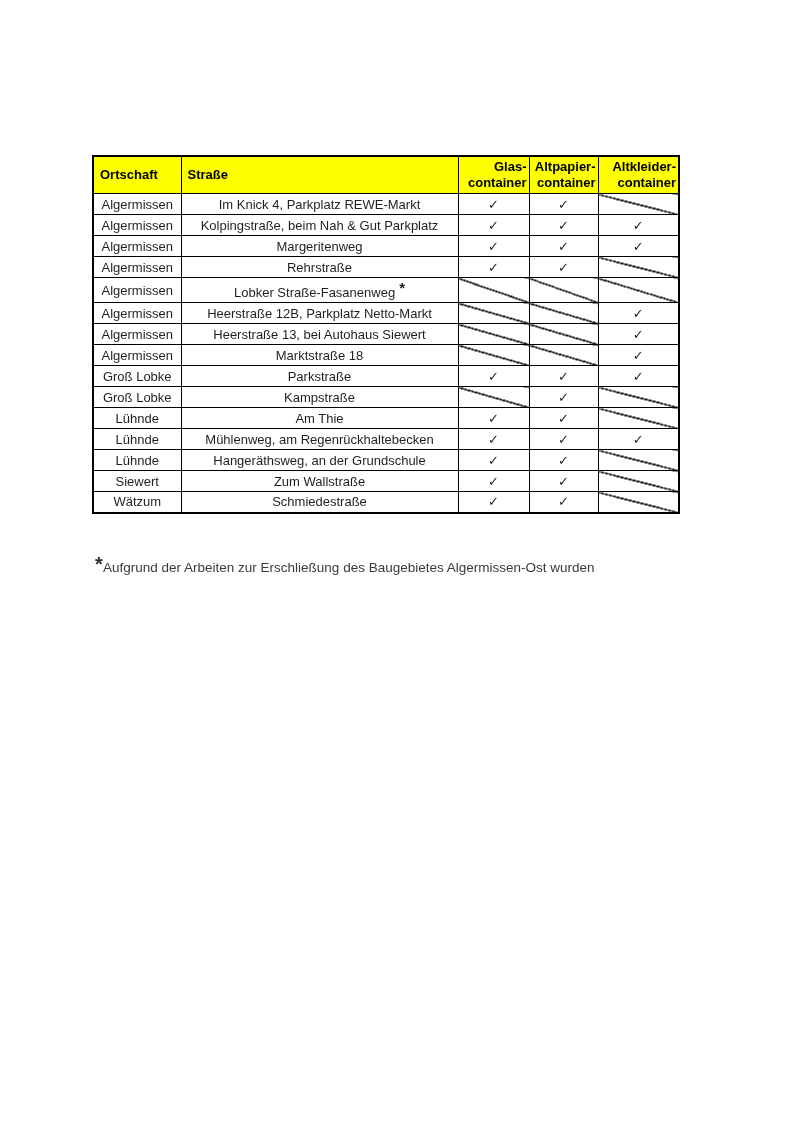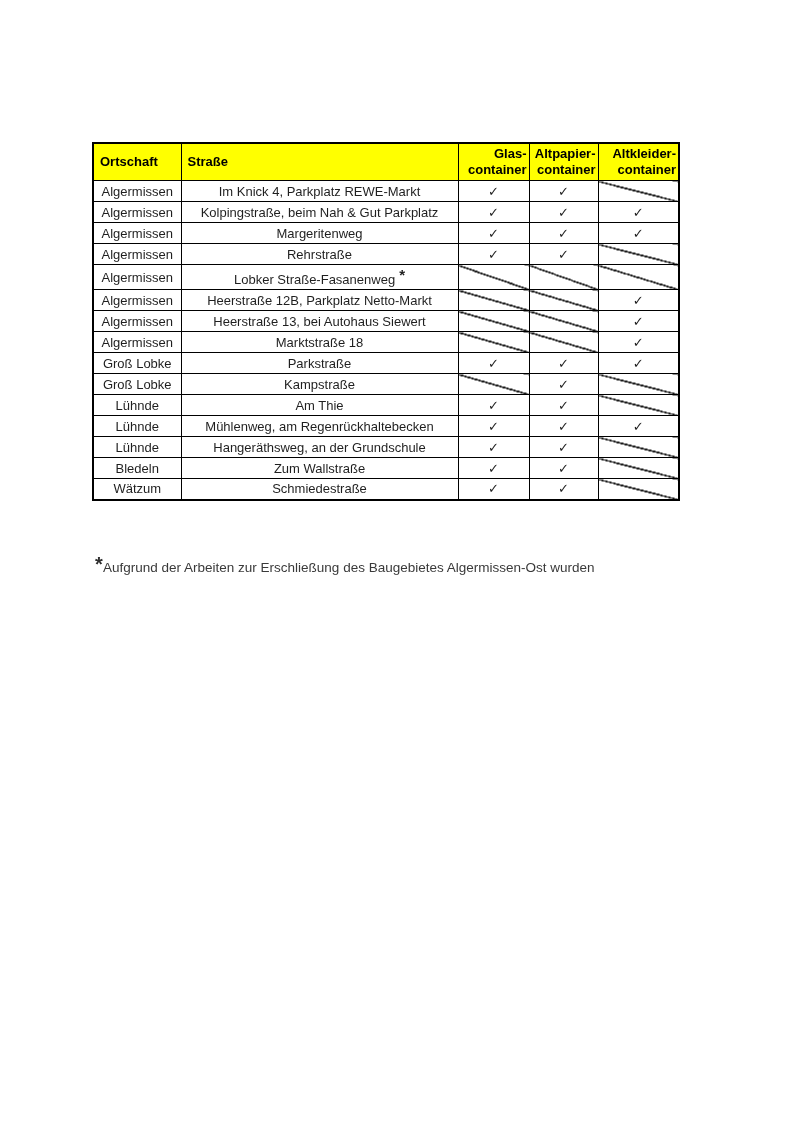--- a/index.html
+++ b/index.html
@@ -10,21 +10,21 @@
     height: 1131px;
     background: #ffffff;
     margin: 0 auto;
     font-family: "Liberation Sans", "DejaVu Sans", sans-serif;
     color: #1f1f1f;
     overflow: hidden;
   }
   table.loc-table {
     position: absolute;
     left: 92px;
-    top: 142px;
+    top: 155px;
     width: 586px;
     border-collapse: collapse;
     table-layout: fixed;
     border: 2px solid #000;
   }
   .loc-table col.c-ort  { width: 88px; }
   .loc-table col.c-str  { width: 277px; }
   .loc-table col.c-glas { width: 71px; }
   .loc-table col.c-alt  { width: 69px; }
   .loc-table col.c-kld  { width: 81px; }
@@ -205,21 +205,21 @@
           <td class="c-mark"><span>✓</span></td>
         </tr>
         <tr>
           <td class="c-text">Lühnde</td>
           <td class="c-text">Hangeräthsweg, an der Grundschule</td>
           <td class="c-mark"><span>✓</span></td>
           <td class="c-mark"><span>✓</span></td>
           <td class="c-diag"></td>
         </tr>
         <tr>
-          <td class="c-text">Bledeln</td>
+          <td class="c-text">Siewert</td>
           <td class="c-text">Zum Wallstraße</td>
           <td class="c-mark"><span>✓</span></td>
           <td class="c-mark"><span>✓</span></td>
           <td class="c-diag"></td>
         </tr>
         <tr>
           <td class="c-text">Wätzum</td>
           <td class="c-text">Schmiedestraße</td>
           <td class="c-mark"><span>✓</span></td>
           <td class="c-mark"><span>✓</span></td>

